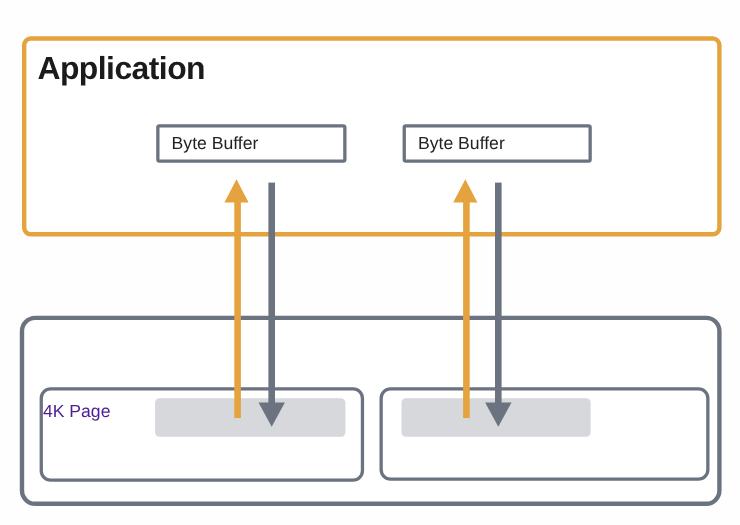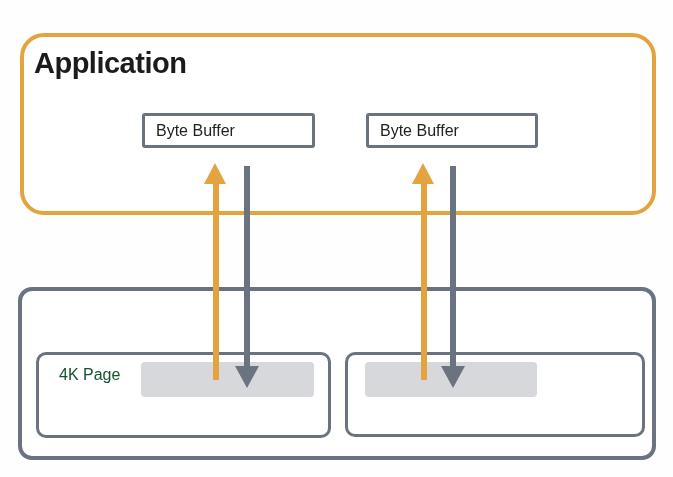--- a/index.html
+++ b/index.html
@@ -19,21 +19,21 @@
     overflow: hidden;
     font-family: "Liberation Sans", sans-serif;
     color: var(--ink);
   }
   .abs { position: absolute; }
 
   
   #app-box {
     left: 20px; top: 33px; width: 636px; height: 182px;
     border: 4px solid var(--orange);
-    border-radius: 24px;
+    border-radius: 8px;
     background: #fff;
     z-index: 1;
   }
   .big-title {
     font-size: 29px;
     font-weight: 700;
     letter-spacing: -0.5px;
     color: var(--ink);
   }
   #app-title { left: 10px; top: 10px; }
@@ -77,23 +77,23 @@
   .page-box {
     border: 3px solid var(--slate);
     border-radius: 10px;
     background: #fff;
   }
   #page-box-1 { left: 14px; top: 61px; width: 295px; height: 86px; }
   #page-box-2 { left: 323px; top: 61px; width: 300px; height: 85px; }
 
   .page-label {
     position: absolute;
-    left: 20px; top: 11px;
+    left: 0; top: 11px;
     font-size: 16px;
-    color: #14532d;
+    color: #4c1d95;
   }
   .page-region {
     position: absolute;
     height: 35px;
     background: var(--page-fill);
     border-radius: 4px;
   }
   #page-region-1 { left: 102px; top: 7px; width: 173px; }
   #page-region-2 { left: 17px;  top: 7px; width: 172px; }
 

